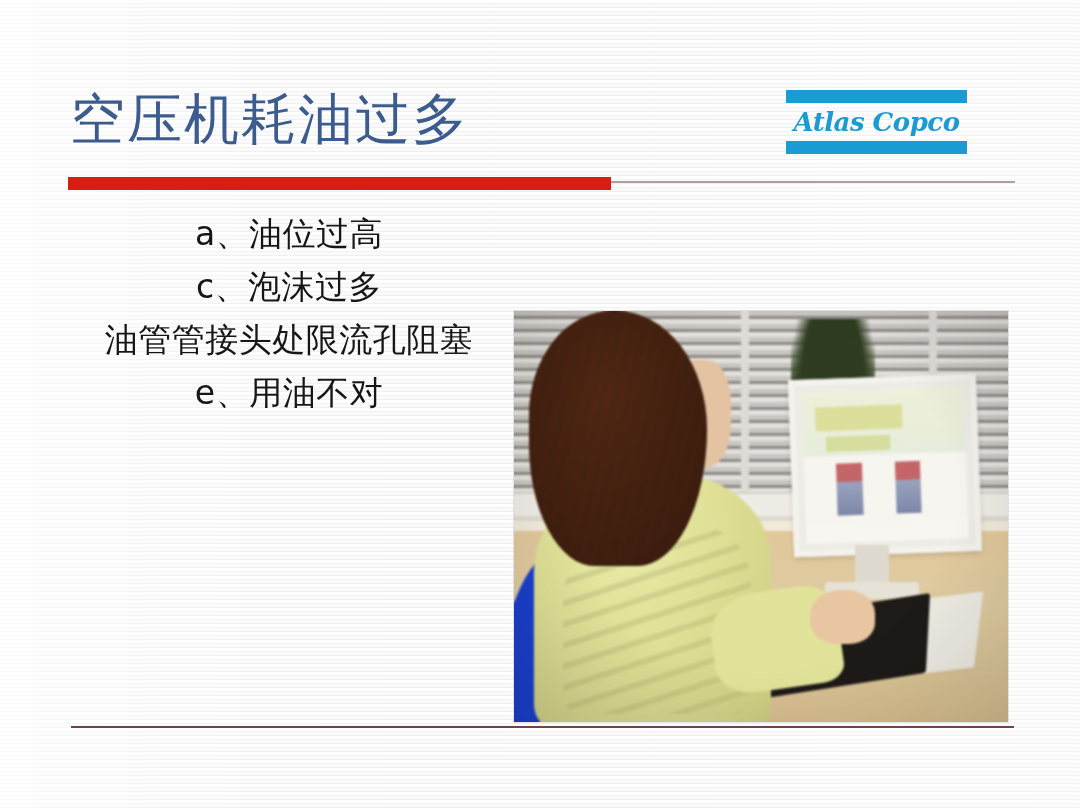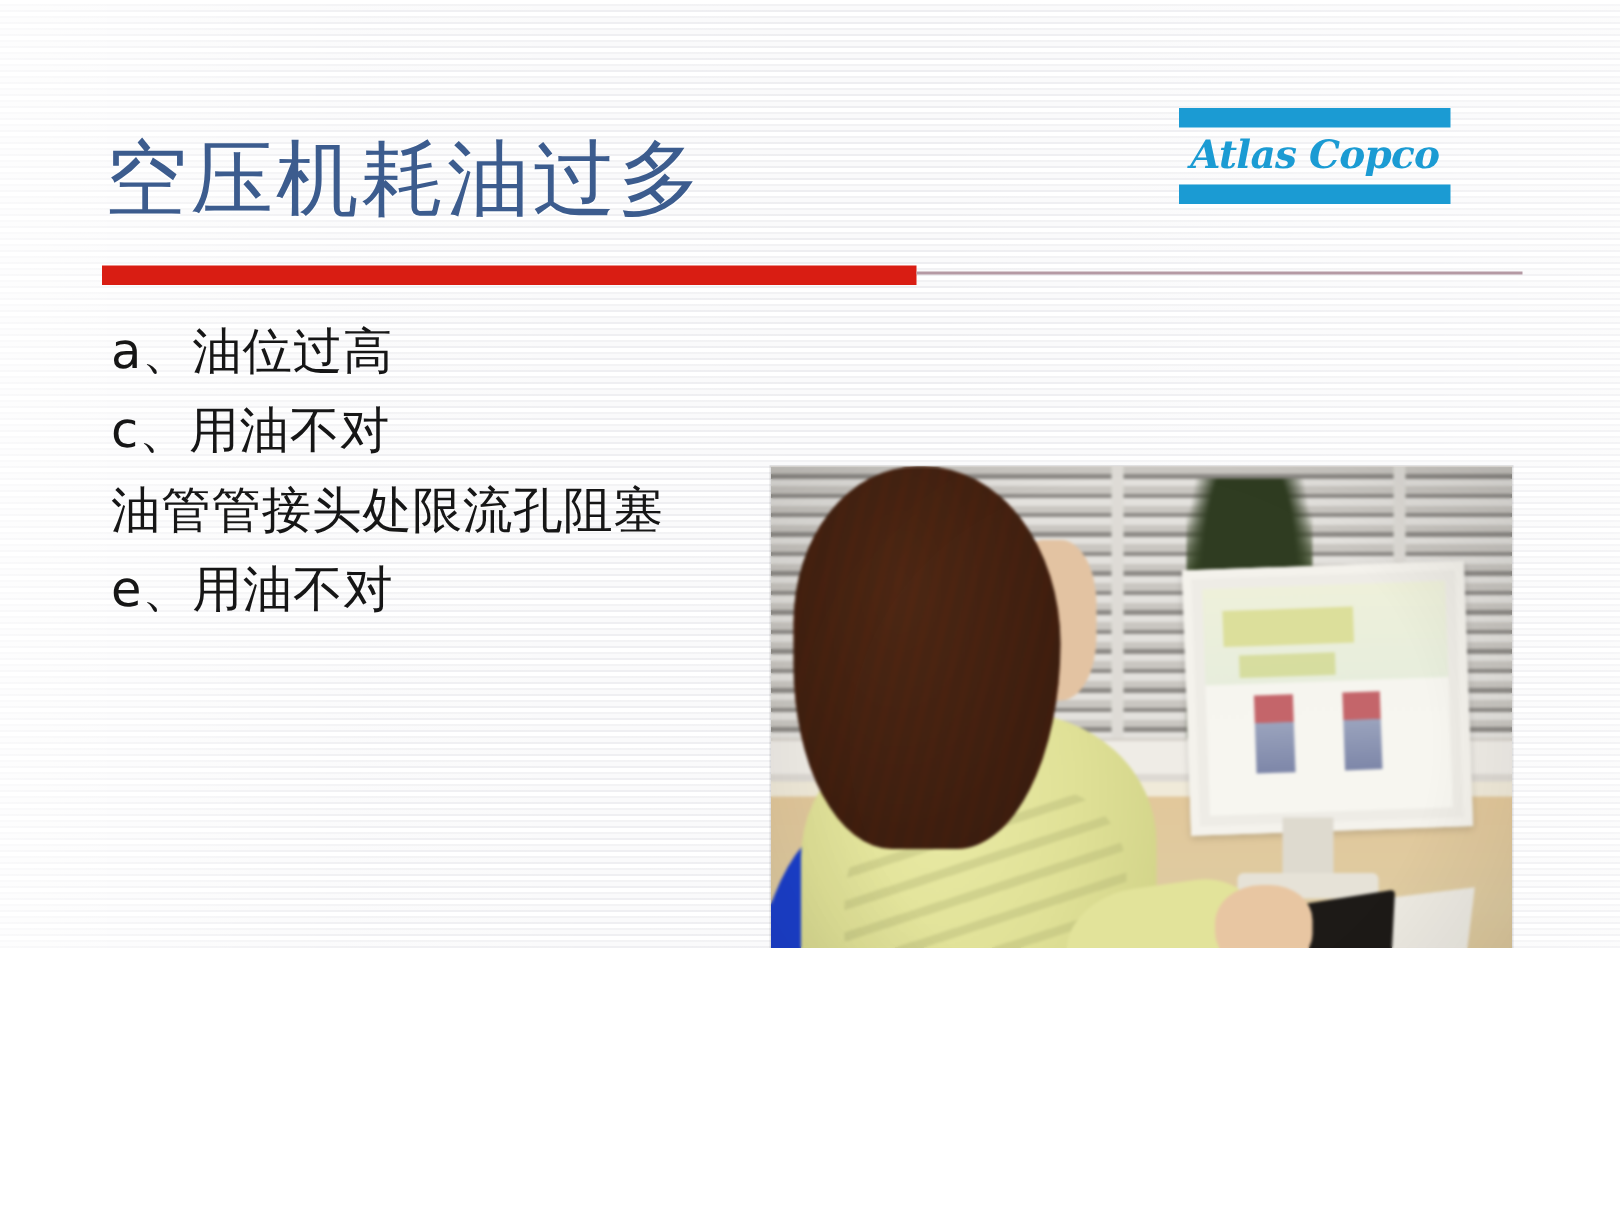--- a/index.html
+++ b/index.html
@@ -7,21 +7,21 @@
     padding: 0;
     background: #ffffff;
   }
   body {
     font-family: "Liberation Sans", sans-serif;
   }
 
   #slide {
     position: relative;
     width: 1080px;
-    height: 632px;
+    height: 810px;
     overflow: hidden;
     background-color: #fbfbfc;
     background-image: repeating-linear-gradient(
       to bottom,
       #ffffff 0px,
       #ffffff 3px,
       #f2f2f4 3px,
       #f2f2f4 4px,
       #fafafb 4px,
       #fafafb 7px,
@@ -81,21 +81,21 @@
     top: 726px;
     width: 943px;
     height: 2px;
     background: #6a4550;
   }
 
   
   #logo {
     position: absolute;
     left: 786px;
-    top: 72px;
+    top: 90px;
     width: 181px;
     height: 64px;
   }
   .logo-bar {
     position: absolute;
     left: 0;
     width: 181px;
     height: 13px;
     background: #1b9bd3;
   }
@@ -123,21 +123,21 @@
     position: absolute;
     left: 74px;
     top: 207px;
     width: 430px;
     font-family: "DejaVu Sans", "Liberation Sans", sans-serif;
     font-size: 33px;
     line-height: 53px;
     color: #161616;
     letter-spacing: 0.5px;
   }
-  .body-line { white-space: nowrap; }
+  .body-line { white-space: nowrap; text-align: center; }
   .body-line.cont { padding-left: 0; }
 
   
   #photo {
     position: absolute;
     left: 514px;
     top: 311px;
     width: 494px;
     height: 411px;
     overflow: hidden;
@@ -312,21 +312,21 @@
   <div id="title-rule-thin"></div>
 
   <div id="logo">
     <div class="logo-bar top"></div>
     <div id="logo-text">Atlas Copco</div>
     <div class="logo-bar bottom"></div>
   </div>
 
   <div id="body-text">
     <div class="body-line">a、油位过高</div>
-    <div class="body-line">c、用油不对</div>
+    <div class="body-line">c、泡沫过多</div>
     <div class="body-line cont">油管管接头处限流孔阻塞</div>
     <div class="body-line">e、用油不对</div>
   </div>
 
   <div id="photo">
     <div class="ph-wall"></div>
     <div class="ph-blinds"></div>
     <div class="ph-blind-frame-1"></div>
     <div class="ph-blind-frame-2"></div>
     <div class="ph-plant"></div>

